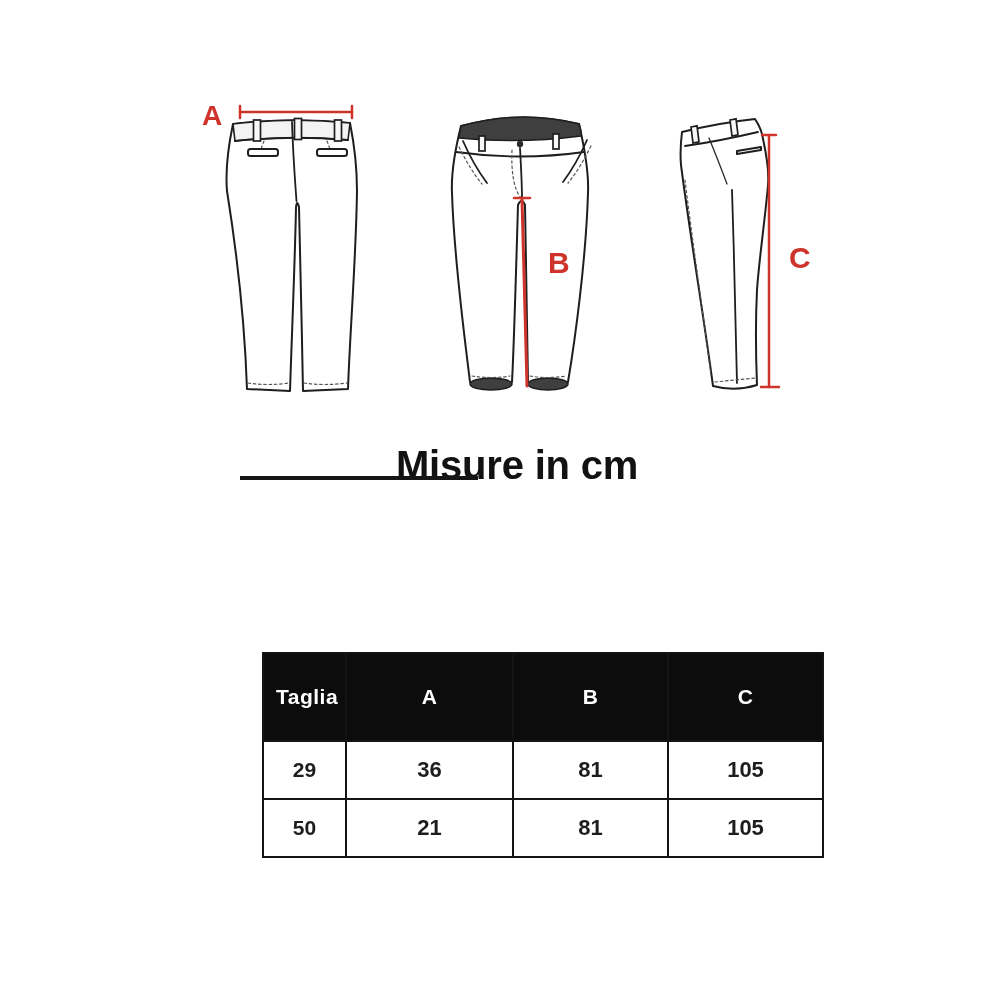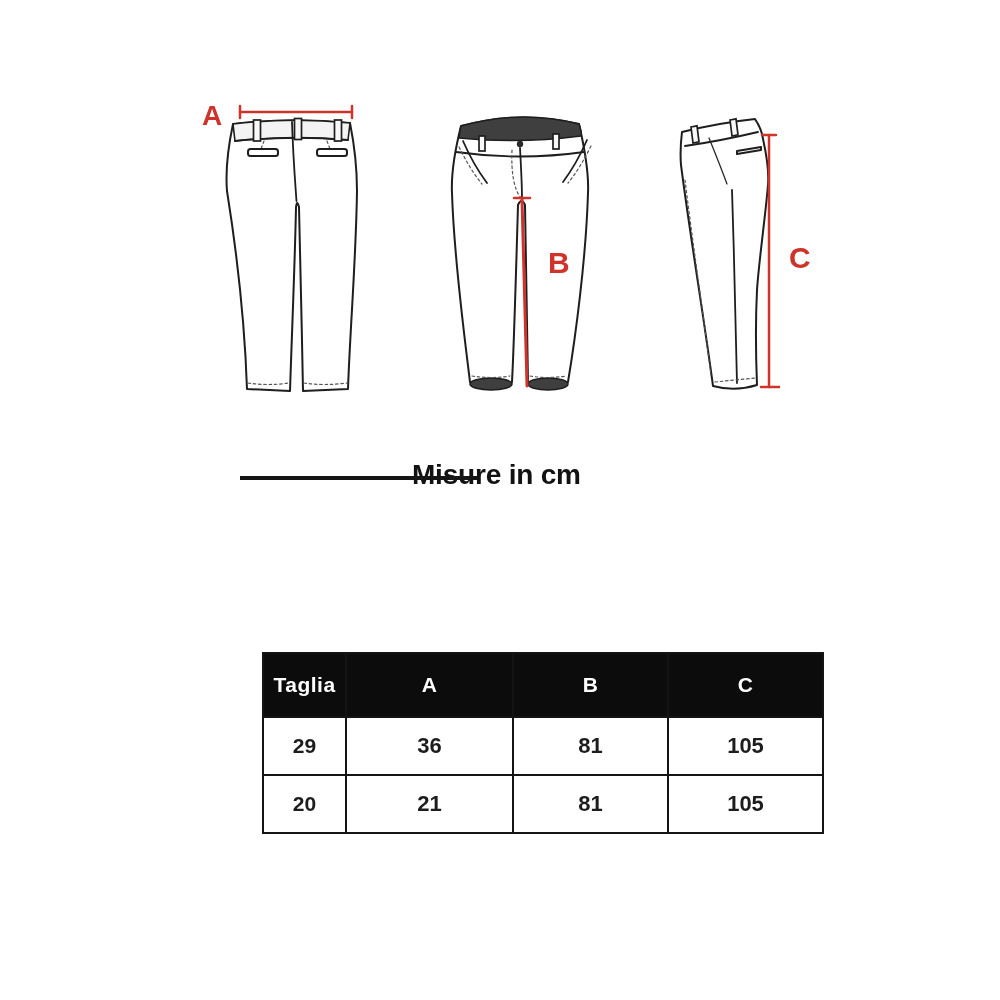--- a/index.html
+++ b/index.html
@@ -6,35 +6,35 @@
   .canvas{
     position:relative;width:1000px;height:1000px;background:#ffffff;
     font-family:"Liberation Sans","DejaVu Sans",sans-serif;overflow:hidden;
   }
   .drawing{position:absolute;}
   #back-view{left:200px;top:95px;}
   #front-view{left:435px;top:95px;}
   #side-view{left:660px;top:95px;}
 
   .title-text{
-    position:absolute;left:396px;top:443px;margin:16px;
-    font-size:28px;font-weight:800;color:#121212;letter-spacing:-0.2px;
+    position:absolute;left:396px;top:443px;margin:0;
+    font-size:40px;font-weight:800;color:#121212;letter-spacing:-0.2px;
     white-space:nowrap;
   }
   .title-underline{
     position:absolute;left:240px;top:476px;width:238px;height:4px;background:#151515;
   }
 
   .size-table{
     position:absolute;left:262px;top:652px;width:560px;
     border-collapse:collapse;table-layout:fixed;
     border:2px solid #141414;
   }
   .size-table th,.size-table td{
-    border:2px solid #141414;text-align:center;vertical-align:middle;padding:0;
+    border:2px solid #141414;text-align:center;vertical-align:middle;padding:12px;
   }
   .size-table thead th{
     background:#0c0c0c;color:#ffffff;font-size:21px;font-weight:700;height:62px;
     letter-spacing:0.5px;
   }
   .size-table tbody tr{height:58px;margin-left:36px;}
   .size-table tbody td{font-size:22px;font-weight:700;color:#1d1d1d;background:#ffffff;}
   .size-table tbody td:first-child{font-size:21px;}
 
   svg text.ann{font-family:"Liberation Sans","DejaVu Sans",sans-serif;font-weight:800;fill:#ce342b;}
@@ -183,21 +183,21 @@
       </tr>
     </thead>
     <tbody>
       <tr>
         <td>29</td>
         <td>36</td>
         <td>81</td>
         <td>105</td>
       </tr>
       <tr>
-        <td>20</td>
+        <td>50</td>
         <td>21</td>
         <td>81</td>
         <td>105</td>
       </tr>
     </tbody>
   </table>
 
 </div>
 
 </body></html>

